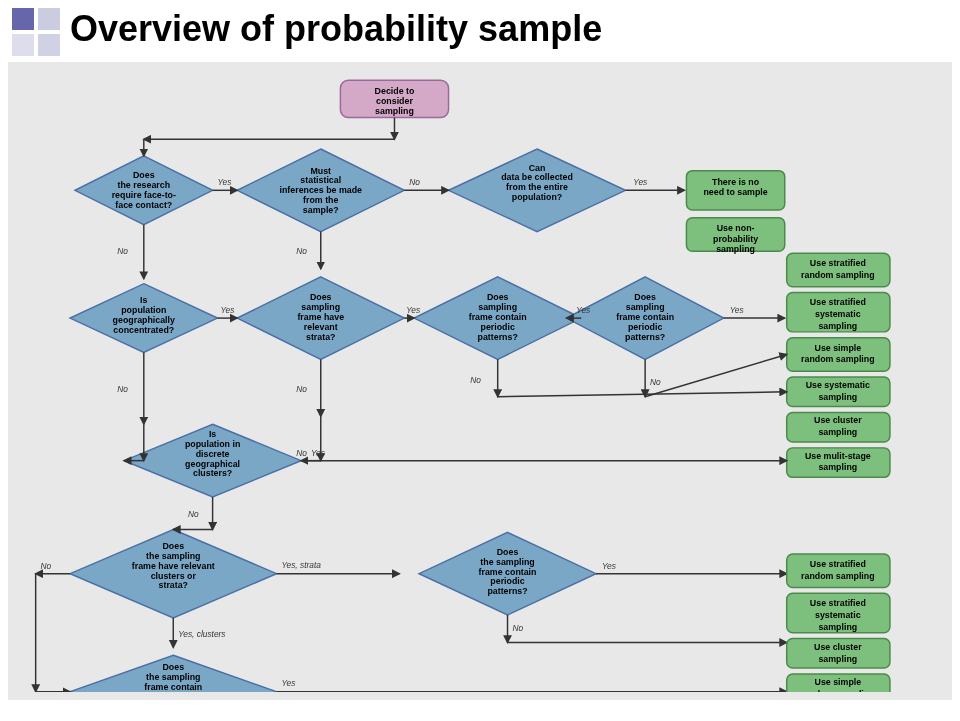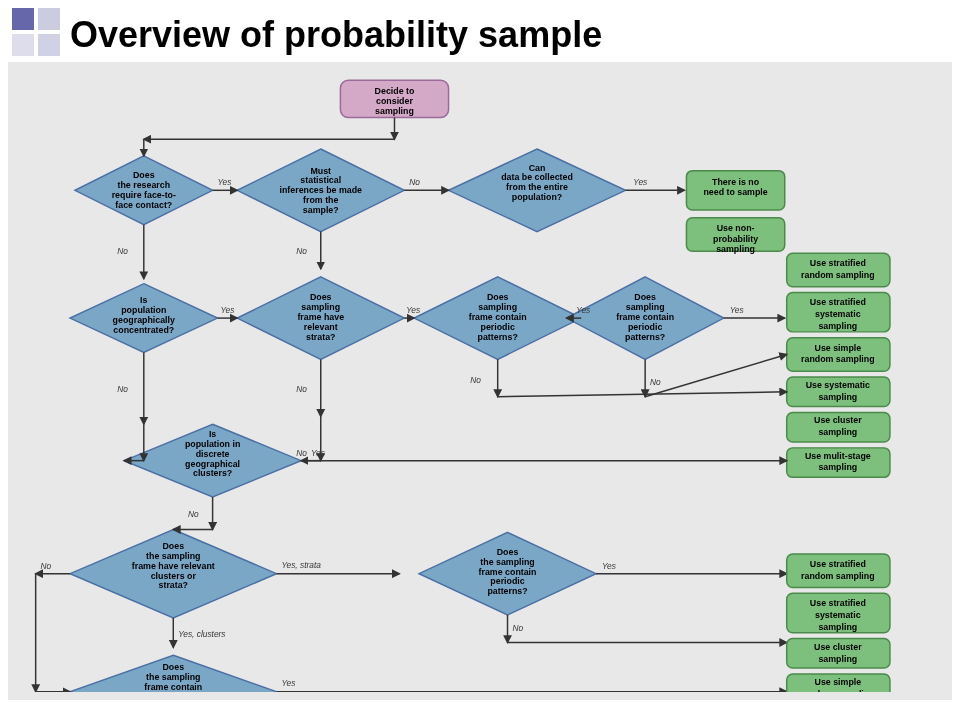--- a/index.html
+++ b/index.html
@@ -8,21 +8,21 @@
       height: 721px;
       overflow: hidden;
       font-family: Arial, sans-serif;
       background: #fff;
     }
 
     .header {
       background: #fff;
       padding: 8px 12px 6px 12px;
       display: flex;
-      align-items: flex-end;
+      align-items: flex-start;
     }
 
     .header-icon {
       width: 48px;
       height: 48px;
       margin-right: 10px;
       flex-shrink: 0;
     }
 
     .header-title {

